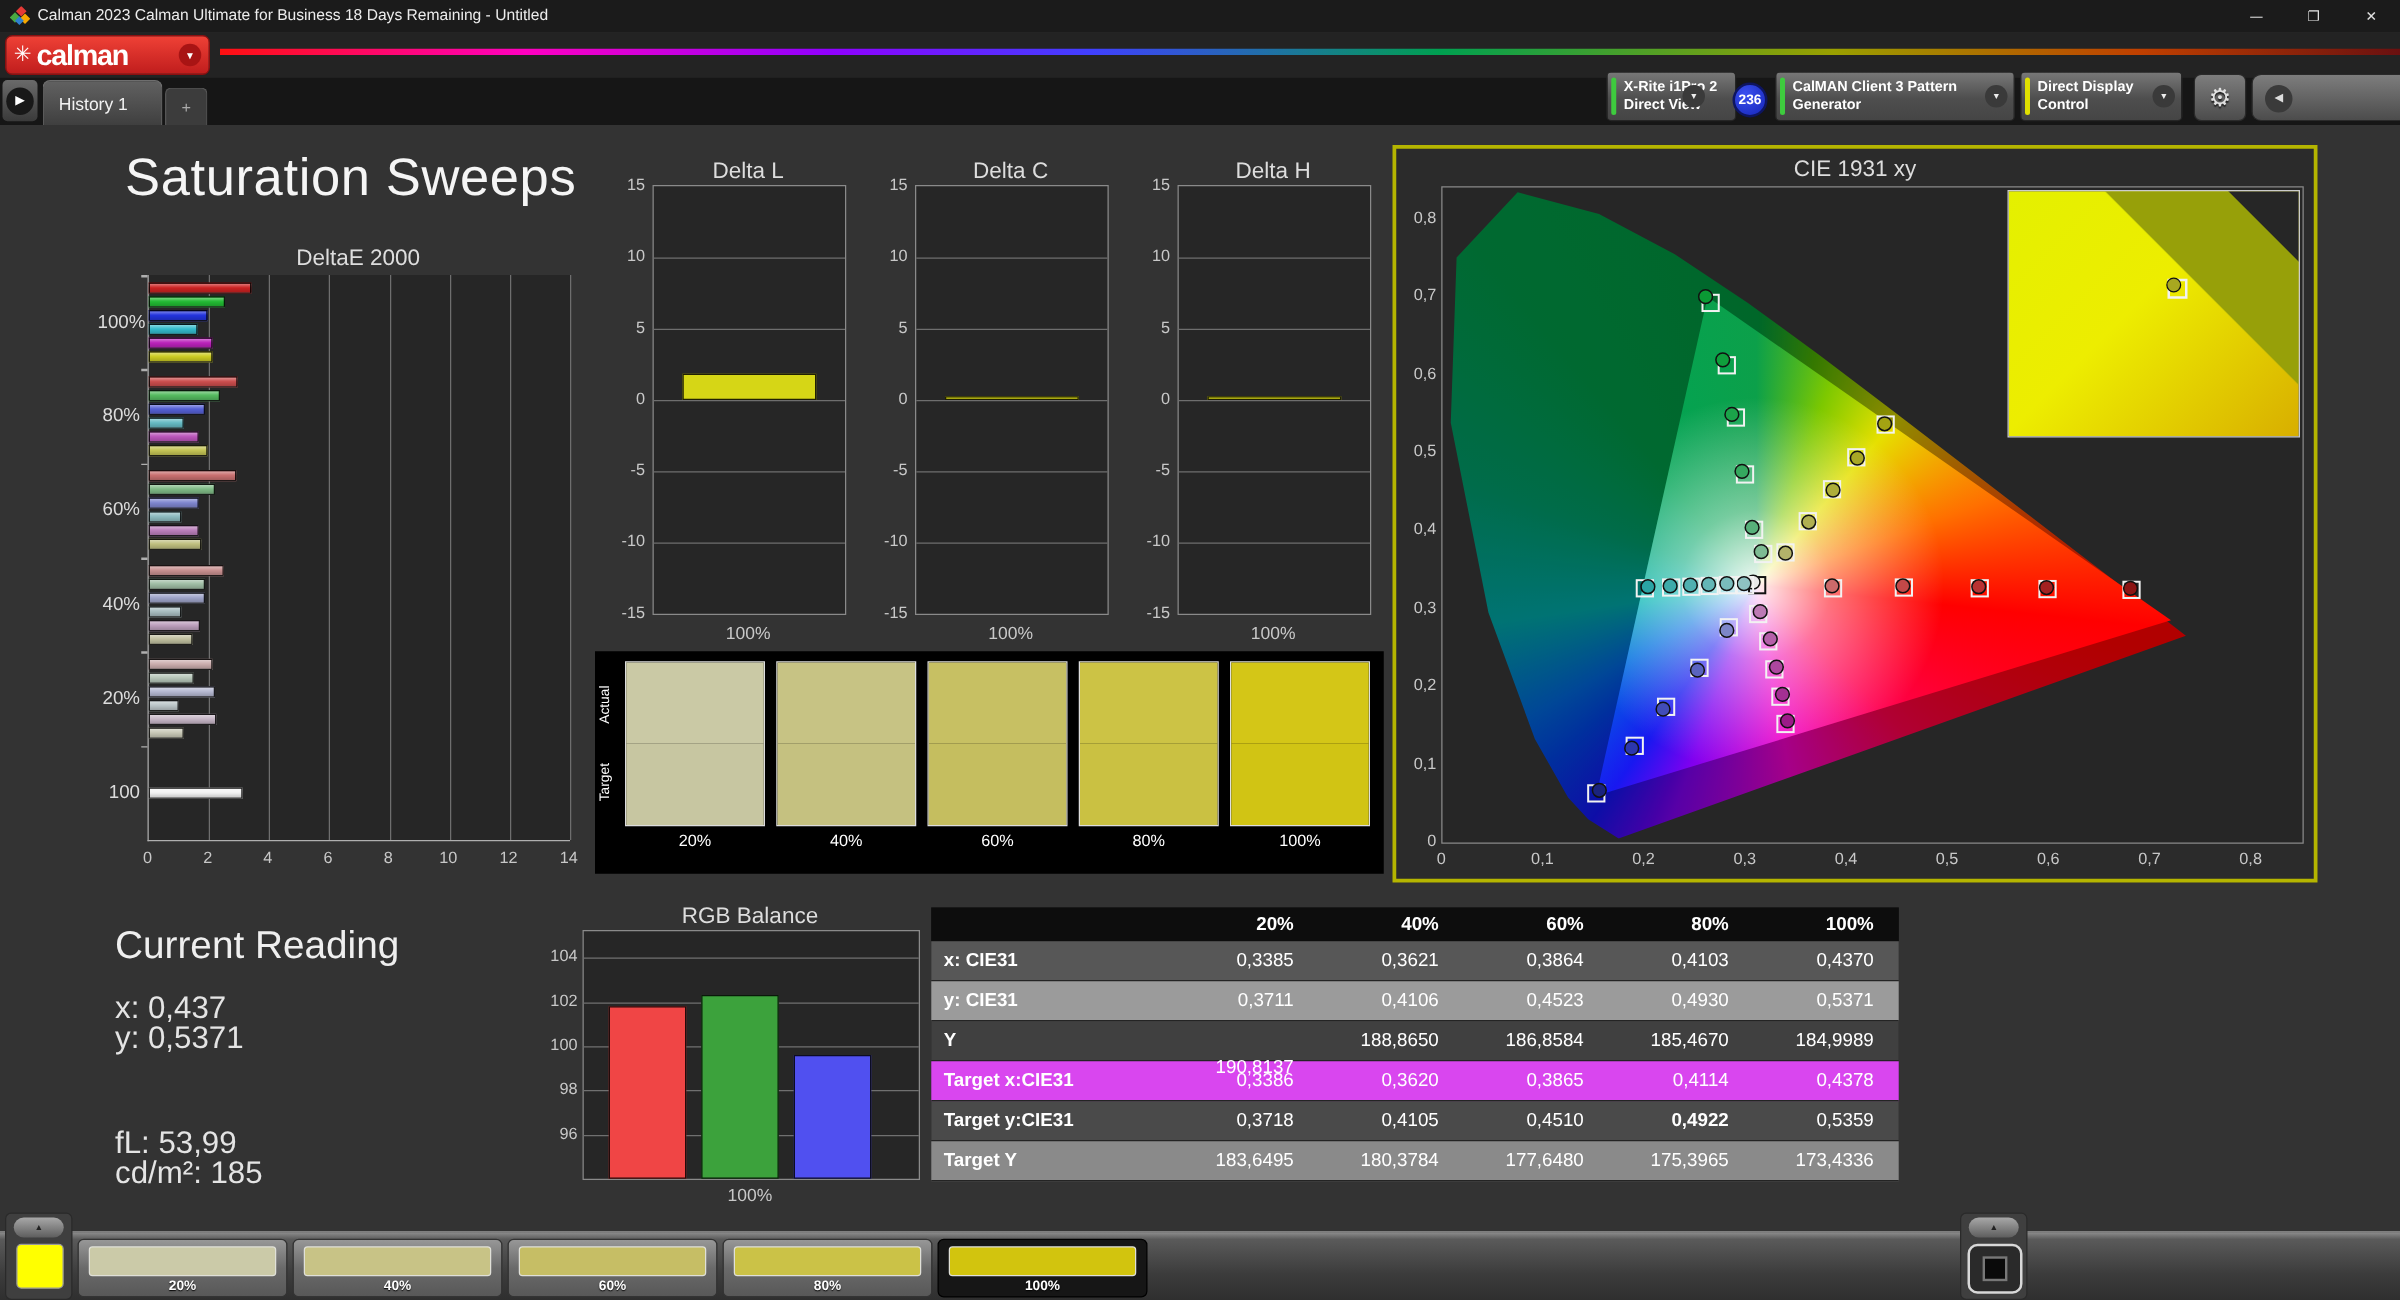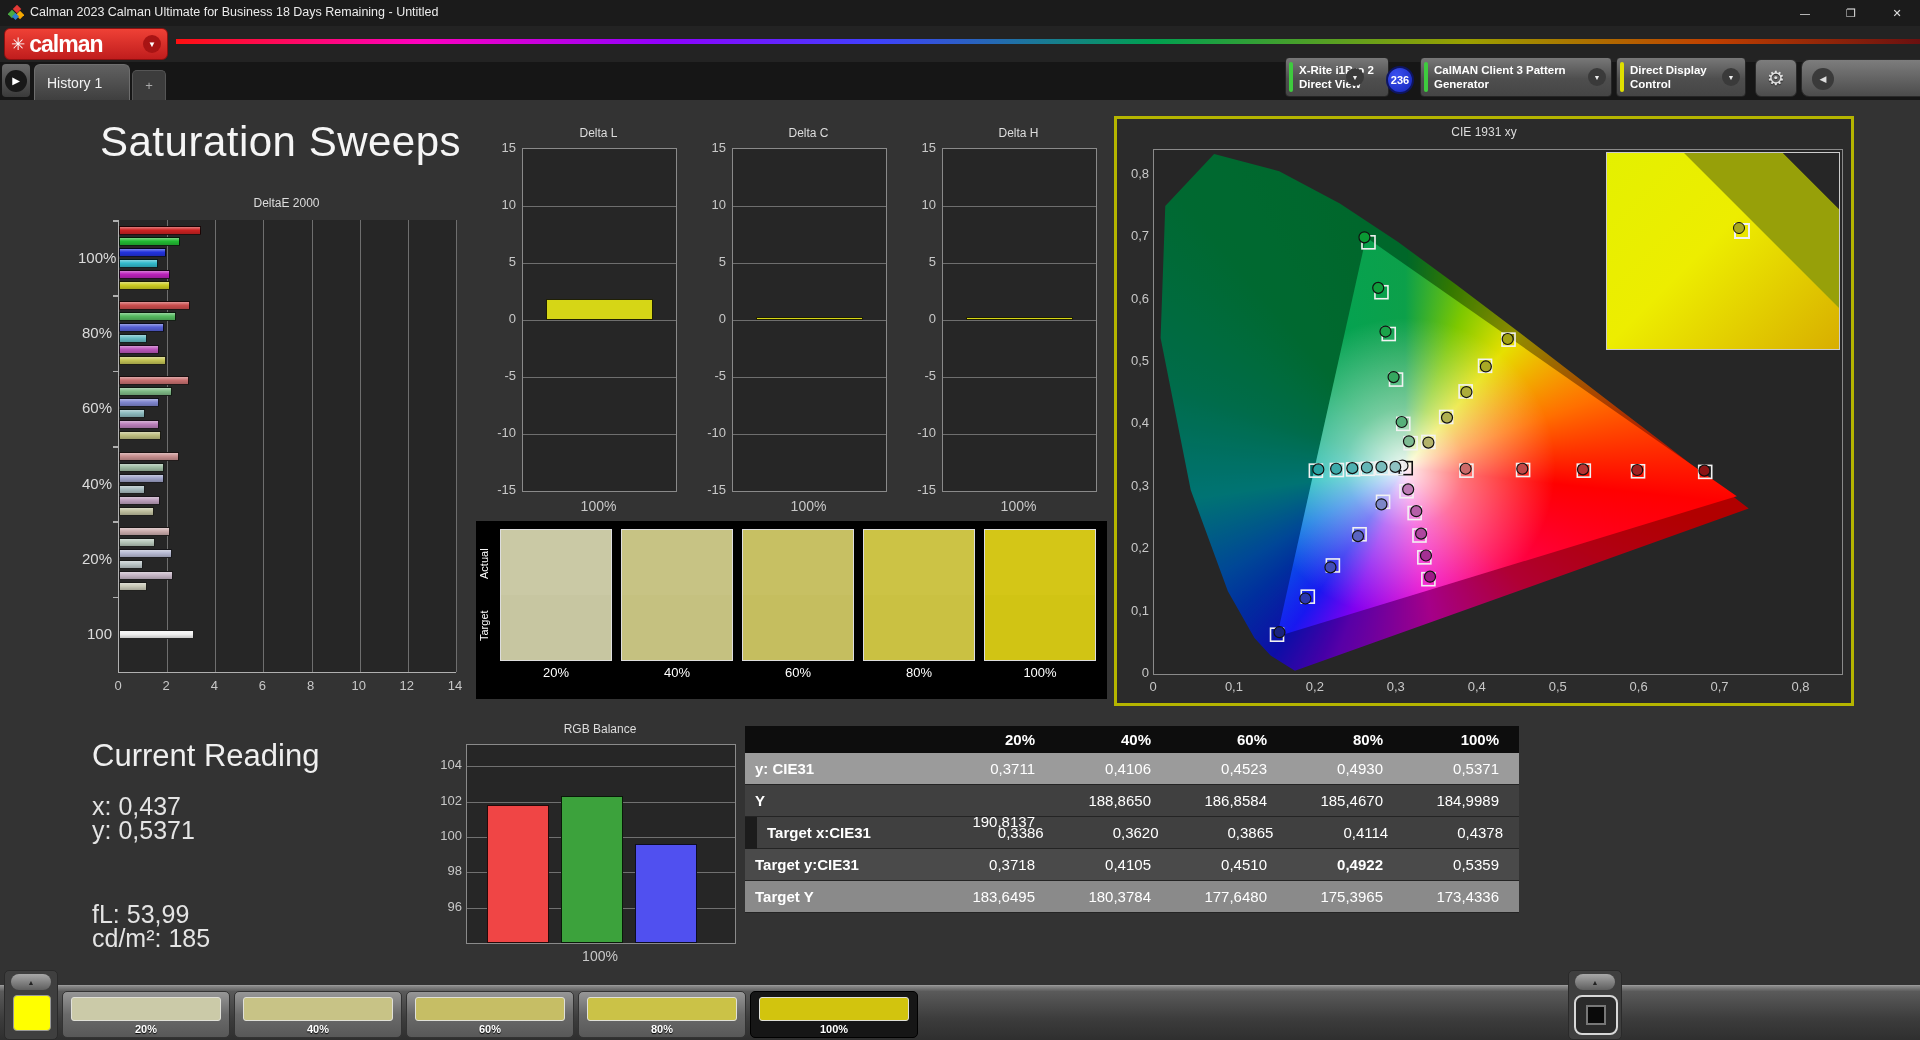--- a/index.html
+++ b/index.html
@@ -56,21 +56,21 @@
            font-family:"DejaVu Sans",sans-serif;text-shadow:0 1px 1px #222;}
   .collapsebtn{position:absolute;left:1801px;top:59px;width:119px;height:38px;border-radius:8px 0 0 8px;
            background:linear-gradient(180deg,#7d7d7d,#4c4c4c);border:1px solid #2a2a2a;border-right:none;box-sizing:border-box;}
   .collapsebtn .circ{position:absolute;left:10px;top:8px;width:22px;height:22px;border-radius:50%;background:#3a3a3a;
            color:#ddd;font-size:9px;display:flex;align-items:center;justify-content:center;font-family:"DejaVu Sans",sans-serif;}
 
   
   .pagetitle{position:absolute;left:100px;top:118px;font-size:42px;color:#f5f5f5;letter-spacing:0.5px;}
 
   
-  .charttitle{position:absolute;font-size:12px;color:#dddddd;text-align:center;}
+  .charttitle{position:absolute;font-size:18px;color:#dddddd;text-align:center;}
   .plot{position:absolute;background:#262626;}
   .gridv{position:absolute;top:0;bottom:0;width:1px;background:#6e6e6e;}
   .gridh{position:absolute;left:0;right:0;height:1px;background:#6e6e6e;}
   .ticklabel{position:absolute;font-size:13px;color:#c8c8c8;}
   .bar{position:absolute;box-sizing:border-box;border:1px solid rgba(0,0,0,.85);
        background-image:linear-gradient(rgba(255,255,255,.4),rgba(255,255,255,0) 45%,rgba(0,0,0,.18));}
 
   
   #deltae{left:78px;top:196px;width:382px;height:502px;}
   #deltae .plot{left:40px;top:24px;width:337px;height:452px;border-left:1.5px solid #b0b0b0;border-bottom:1.5px solid #b0b0b0;}
@@ -516,37 +516,45 @@
 
   <div id="datatable" class="abs">
       <div class="trow thead">
         <div class="tlabel"></div>
         <div class="tcell" style="color: rgb(255, 255, 255);">20%</div>
         <div class="tcell" style="color: rgb(255, 255, 255);">40%</div>
         <div class="tcell" style="color: rgb(255, 255, 255);">60%</div>
         <div class="tcell" style="color: rgb(255, 255, 255);">80%</div>
         <div class="tcell" style="color: rgb(255, 255, 255);">100%</div>
       </div>
+      <div class="trow" style="background: rgb(87, 87, 87); border-bottom: 1px solid rgb(36, 36, 36);">
+        <div class="tlabel" style="color: rgb(255, 255, 255);">x: CIE31</div>
+        <div class="tcell" style="color: rgb(255, 255, 255);">0,3385</div>
+        <div class="tcell" style="color: rgb(255, 255, 255);">0,3621</div>
+        <div class="tcell" style="color: rgb(255, 255, 255);">0,3864</div>
+        <div class="tcell" style="color: rgb(255, 255, 255);">0,4103</div>
+        <div class="tcell" style="color: rgb(255, 255, 255);">0,4370</div>
+      </div>
       <div class="trow" style="background: rgb(155, 155, 155); border-bottom: 1px solid rgb(36, 36, 36);">
         <div class="tlabel" style="color: rgb(255, 255, 255);">y: CIE31</div>
         <div class="tcell" style="color: rgb(255, 255, 255);">0,3711</div>
         <div class="tcell" style="color: rgb(255, 255, 255);">0,4106</div>
         <div class="tcell" style="color: rgb(255, 255, 255);">0,4523</div>
         <div class="tcell" style="color: rgb(255, 255, 255);">0,4930</div>
         <div class="tcell" style="color: rgb(255, 255, 255);">0,5371</div>
       </div>
       <div class="trow" style="background: rgb(64, 64, 64); border-bottom: 1px solid rgb(36, 36, 36);">
         <div class="tlabel" style="color: rgb(255, 255, 255);">Y</div>
         <div class="tcell" style="color: rgb(255, 255, 255); margin-top: 41px;">190,8137</div>
         <div class="tcell" style="color: rgb(255, 255, 255);">188,8650</div>
         <div class="tcell" style="color: rgb(255, 255, 255);">186,8584</div>
         <div class="tcell" style="color: rgb(255, 255, 255);">185,4670</div>
         <div class="tcell" style="color: rgb(255, 255, 255);">184,9989</div>
       </div>
-      <div class="trow" style="background: #404040; border-bottom: 1px solid rgb(36, 36, 36); margin-left: 12px;">
+      <div class="trow" style="background: #d946ef; border-bottom: 1px solid rgb(36, 36, 36);">
         <div class="tlabel" style="color: rgb(255, 255, 255);">Target x:CIE31</div>
         <div class="tcell" style="color: rgb(255, 255, 255);">0,3386</div>
         <div class="tcell" style="color: rgb(255, 255, 255);">0,3620</div>
         <div class="tcell" style="color: rgb(255, 255, 255); text-align: right;">0,3865</div>
         <div class="tcell" style="color: rgb(255, 255, 255);">0,4114</div>
         <div class="tcell" style="color: rgb(255, 255, 255);">0,4378</div>
       </div>
       <div class="trow" style="background: rgb(74, 74, 74); border-bottom: 1px solid rgb(36, 36, 36);">
         <div class="tlabel" style="color: rgb(255, 255, 255);">Target y:CIE31</div>
         <div class="tcell" style="color: rgb(255, 255, 255);">0,3718</div>

